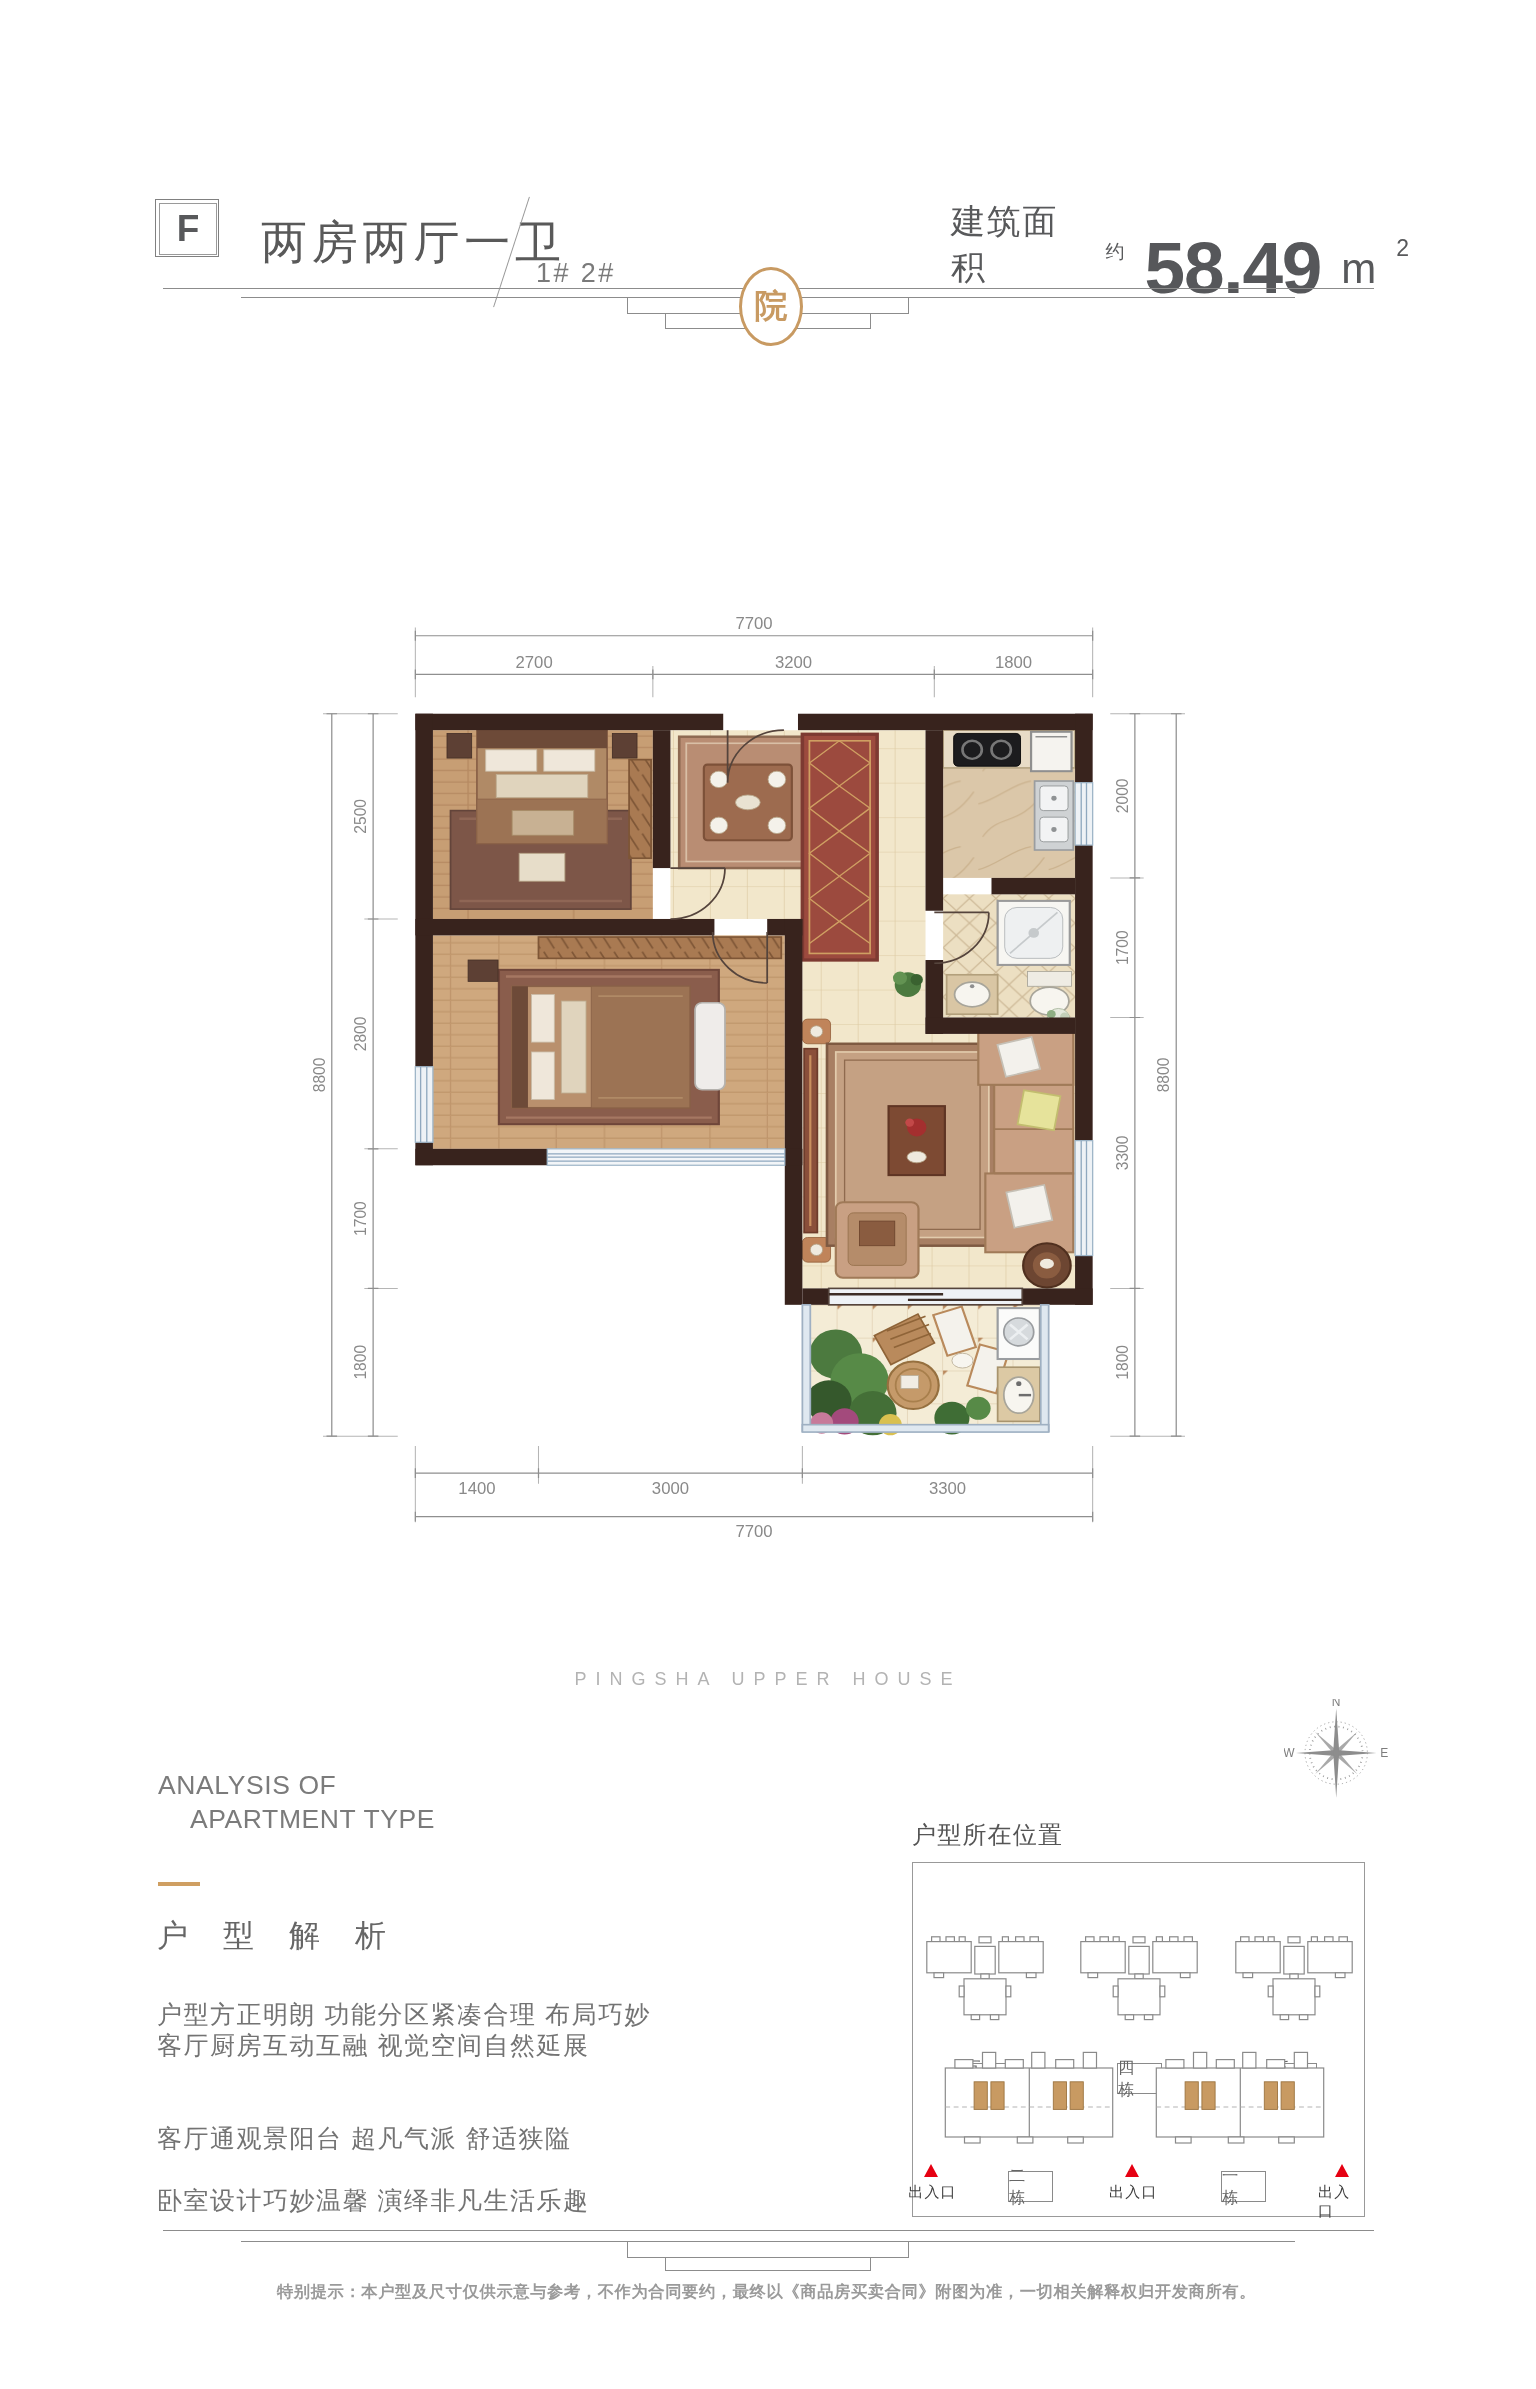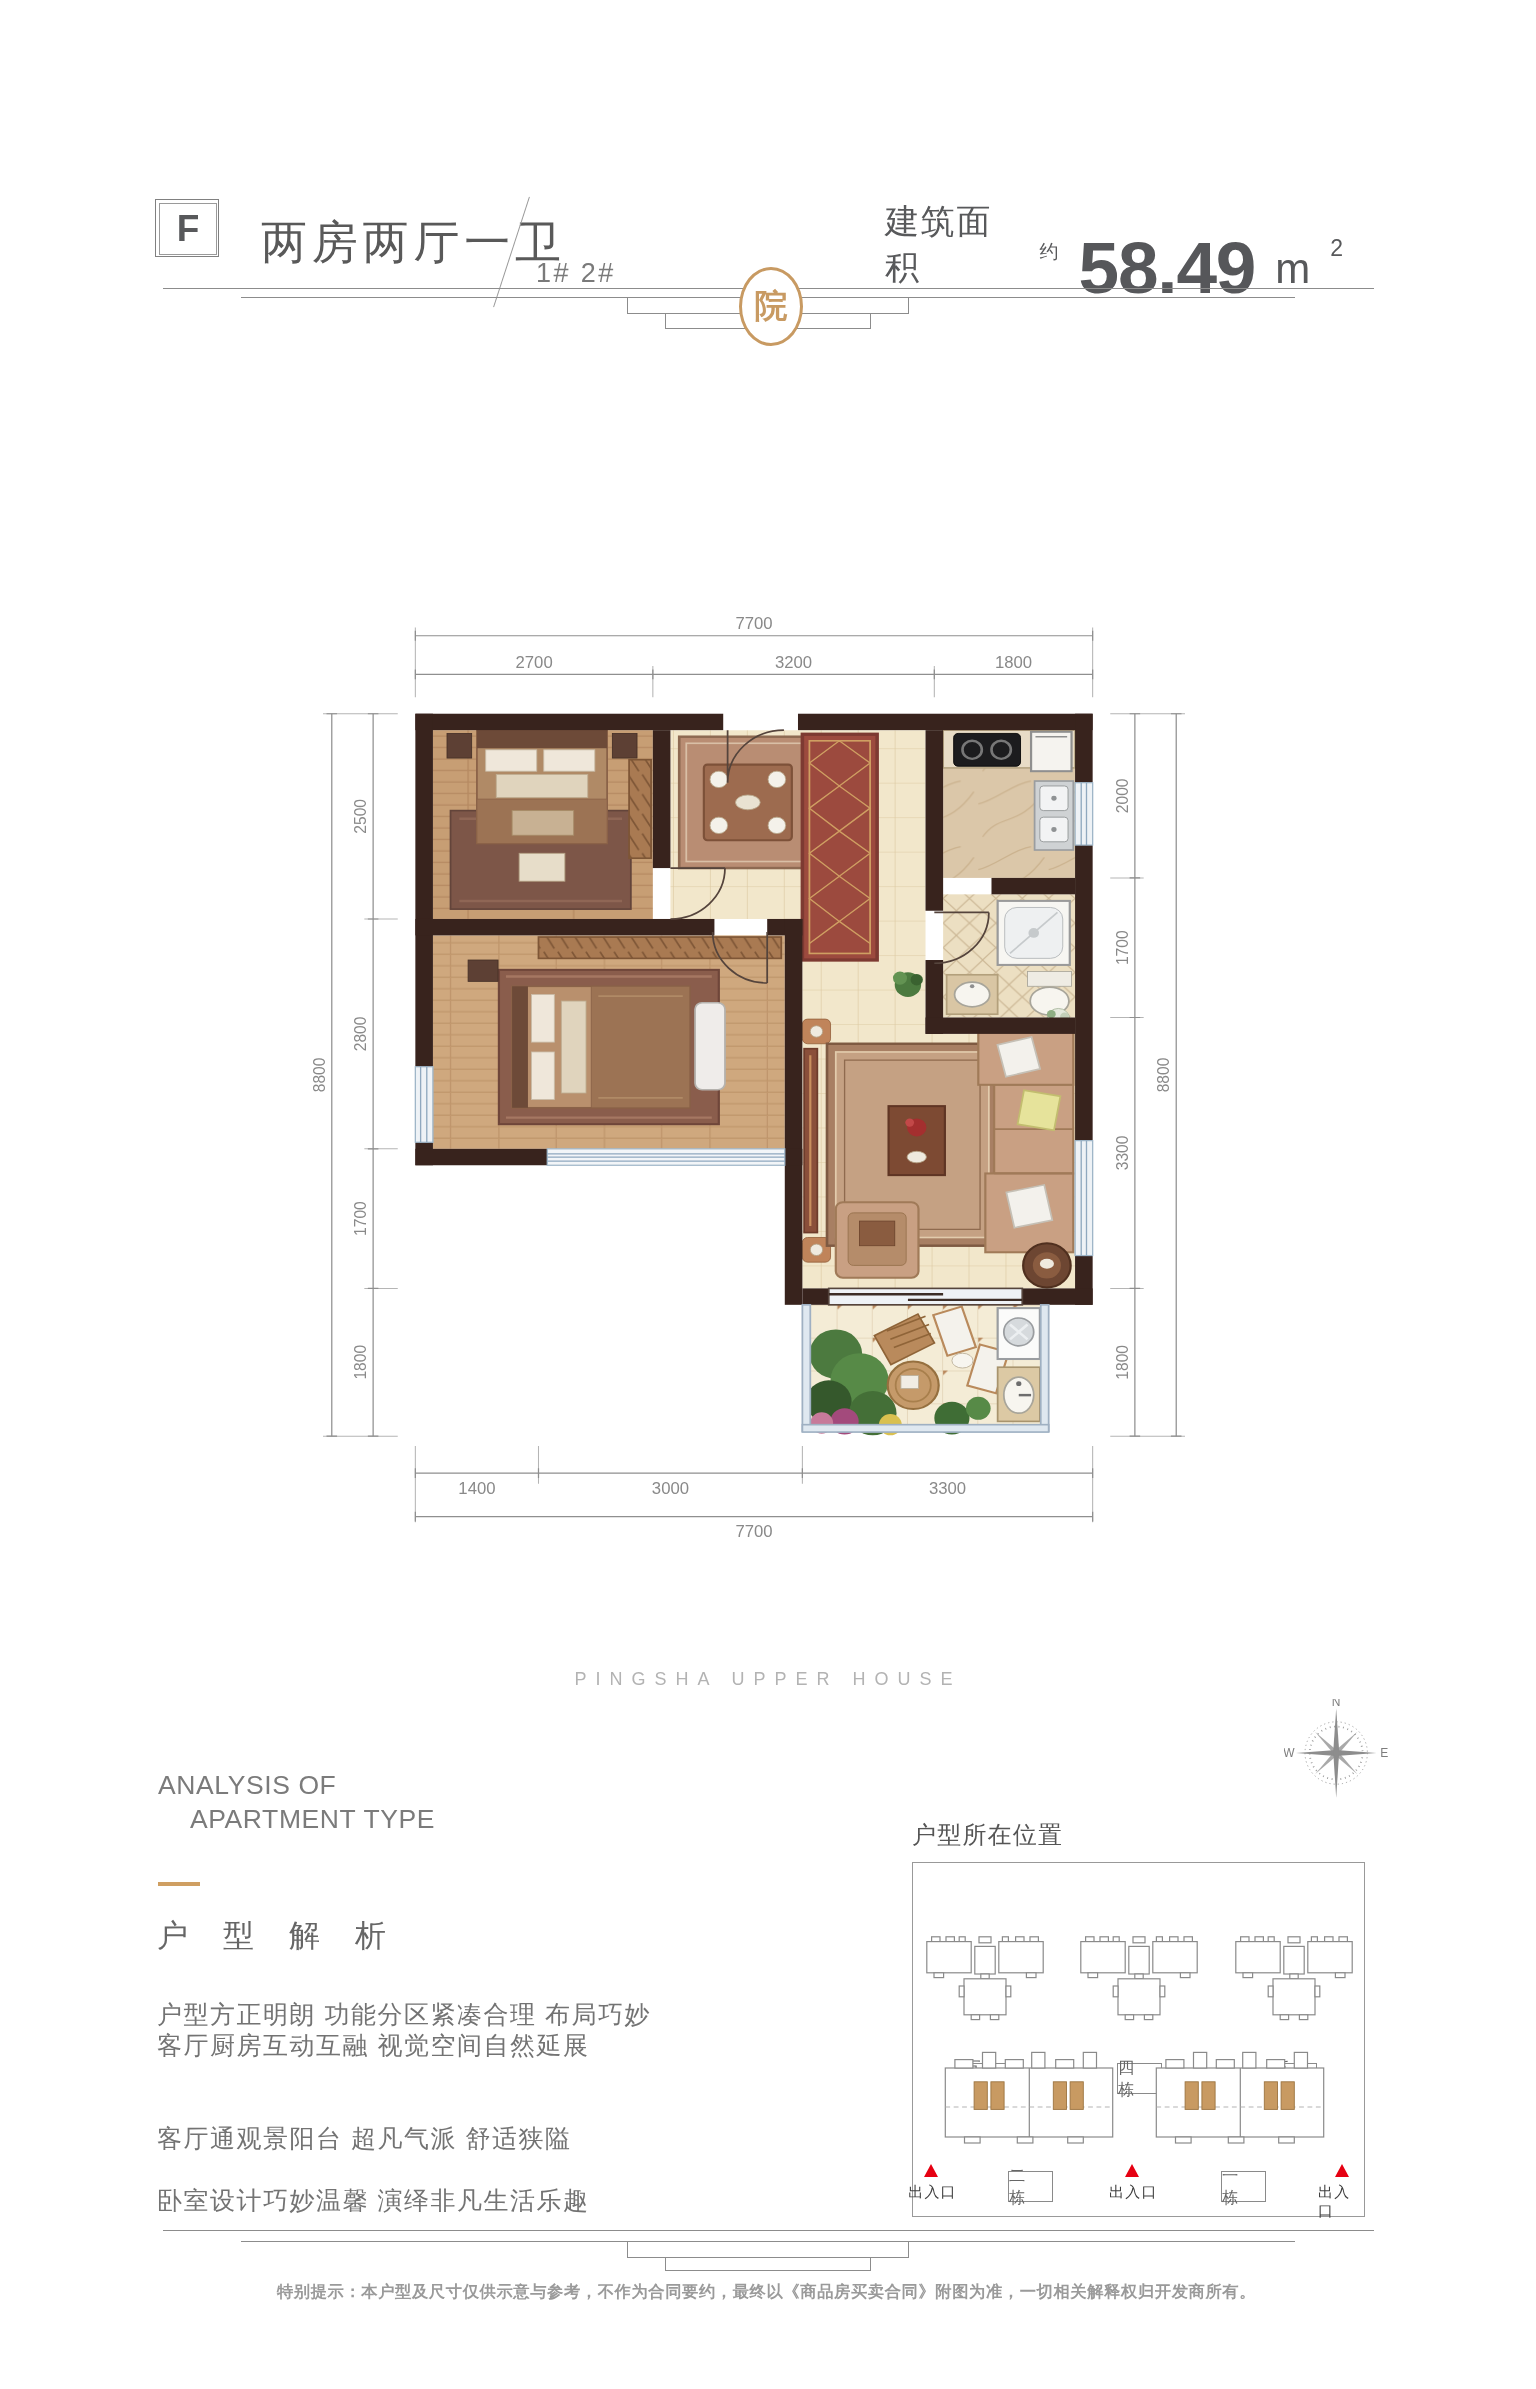--- a/index.html
+++ b/index.html
@@ -7,21 +7,21 @@
   .abs{position:absolute;}
   .hline{position:absolute;background:#8c8c8c;height:1.2px;}
   .vline{position:absolute;background:#8c8c8c;width:1.2px;}
   
   .fbox{left:155px;top:199px;width:64px;height:58px;border:1.8px solid #808080;padding:3px;box-sizing:border-box;}
   .fbox-inner{width:100%;height:100%;border:1.2px solid #9a9a9a;display:flex;align-items:center;justify-content:center;
     font-size:37px;font-weight:bold;color:#58595b;}
   .htitle{left:240px;top:212px;font-size:46px;color:#595959;letter-spacing:4.8px;margin-left:21px;}
   .hslash{left:511px;top:194px;width:1.2px;height:116px;background:#9a9a9a;transform:rotate(18deg);}
   .hsub{left:536px;top:258px;font-size:27px;color:#7a7a7a;letter-spacing:2.4px;}
-  .area{left:885px;top:199px;width:458px;display:flex;align-items:flex-end;justify-content:space-between;gap:20px;}
+  .area{left:951px;top:199px;width:458px;display:flex;align-items:flex-end;justify-content:space-between;gap:20px;}
   .area .lbl{font-size:34px;color:#58595b;letter-spacing:1.8px;padding-bottom:7.2px;}
   .area .approx{font-size:19px;color:#58595b;padding-bottom:33px;margin-left:2.4px;}
   .area .val{font-size:73px;font-weight:bold;color:#56575a;line-height:0.82;letter-spacing:-1.2px;}
   .area .unit{font-size:42px;color:#58595b;padding-bottom:4.8px;}
   .area .sup{font-size:23px;color:#58595b;padding-bottom:36px;}
   
   .seal{left:739px;top:267px;width:58px;height:73px;border:3.6px solid #c89a62;border-radius:50%;
      background:#ffffff;display:flex;align-items:center;justify-content:center;z-index:5;}
   .seal span{font-size:33px;color:#c89a62;font-weight:bold;}
   

